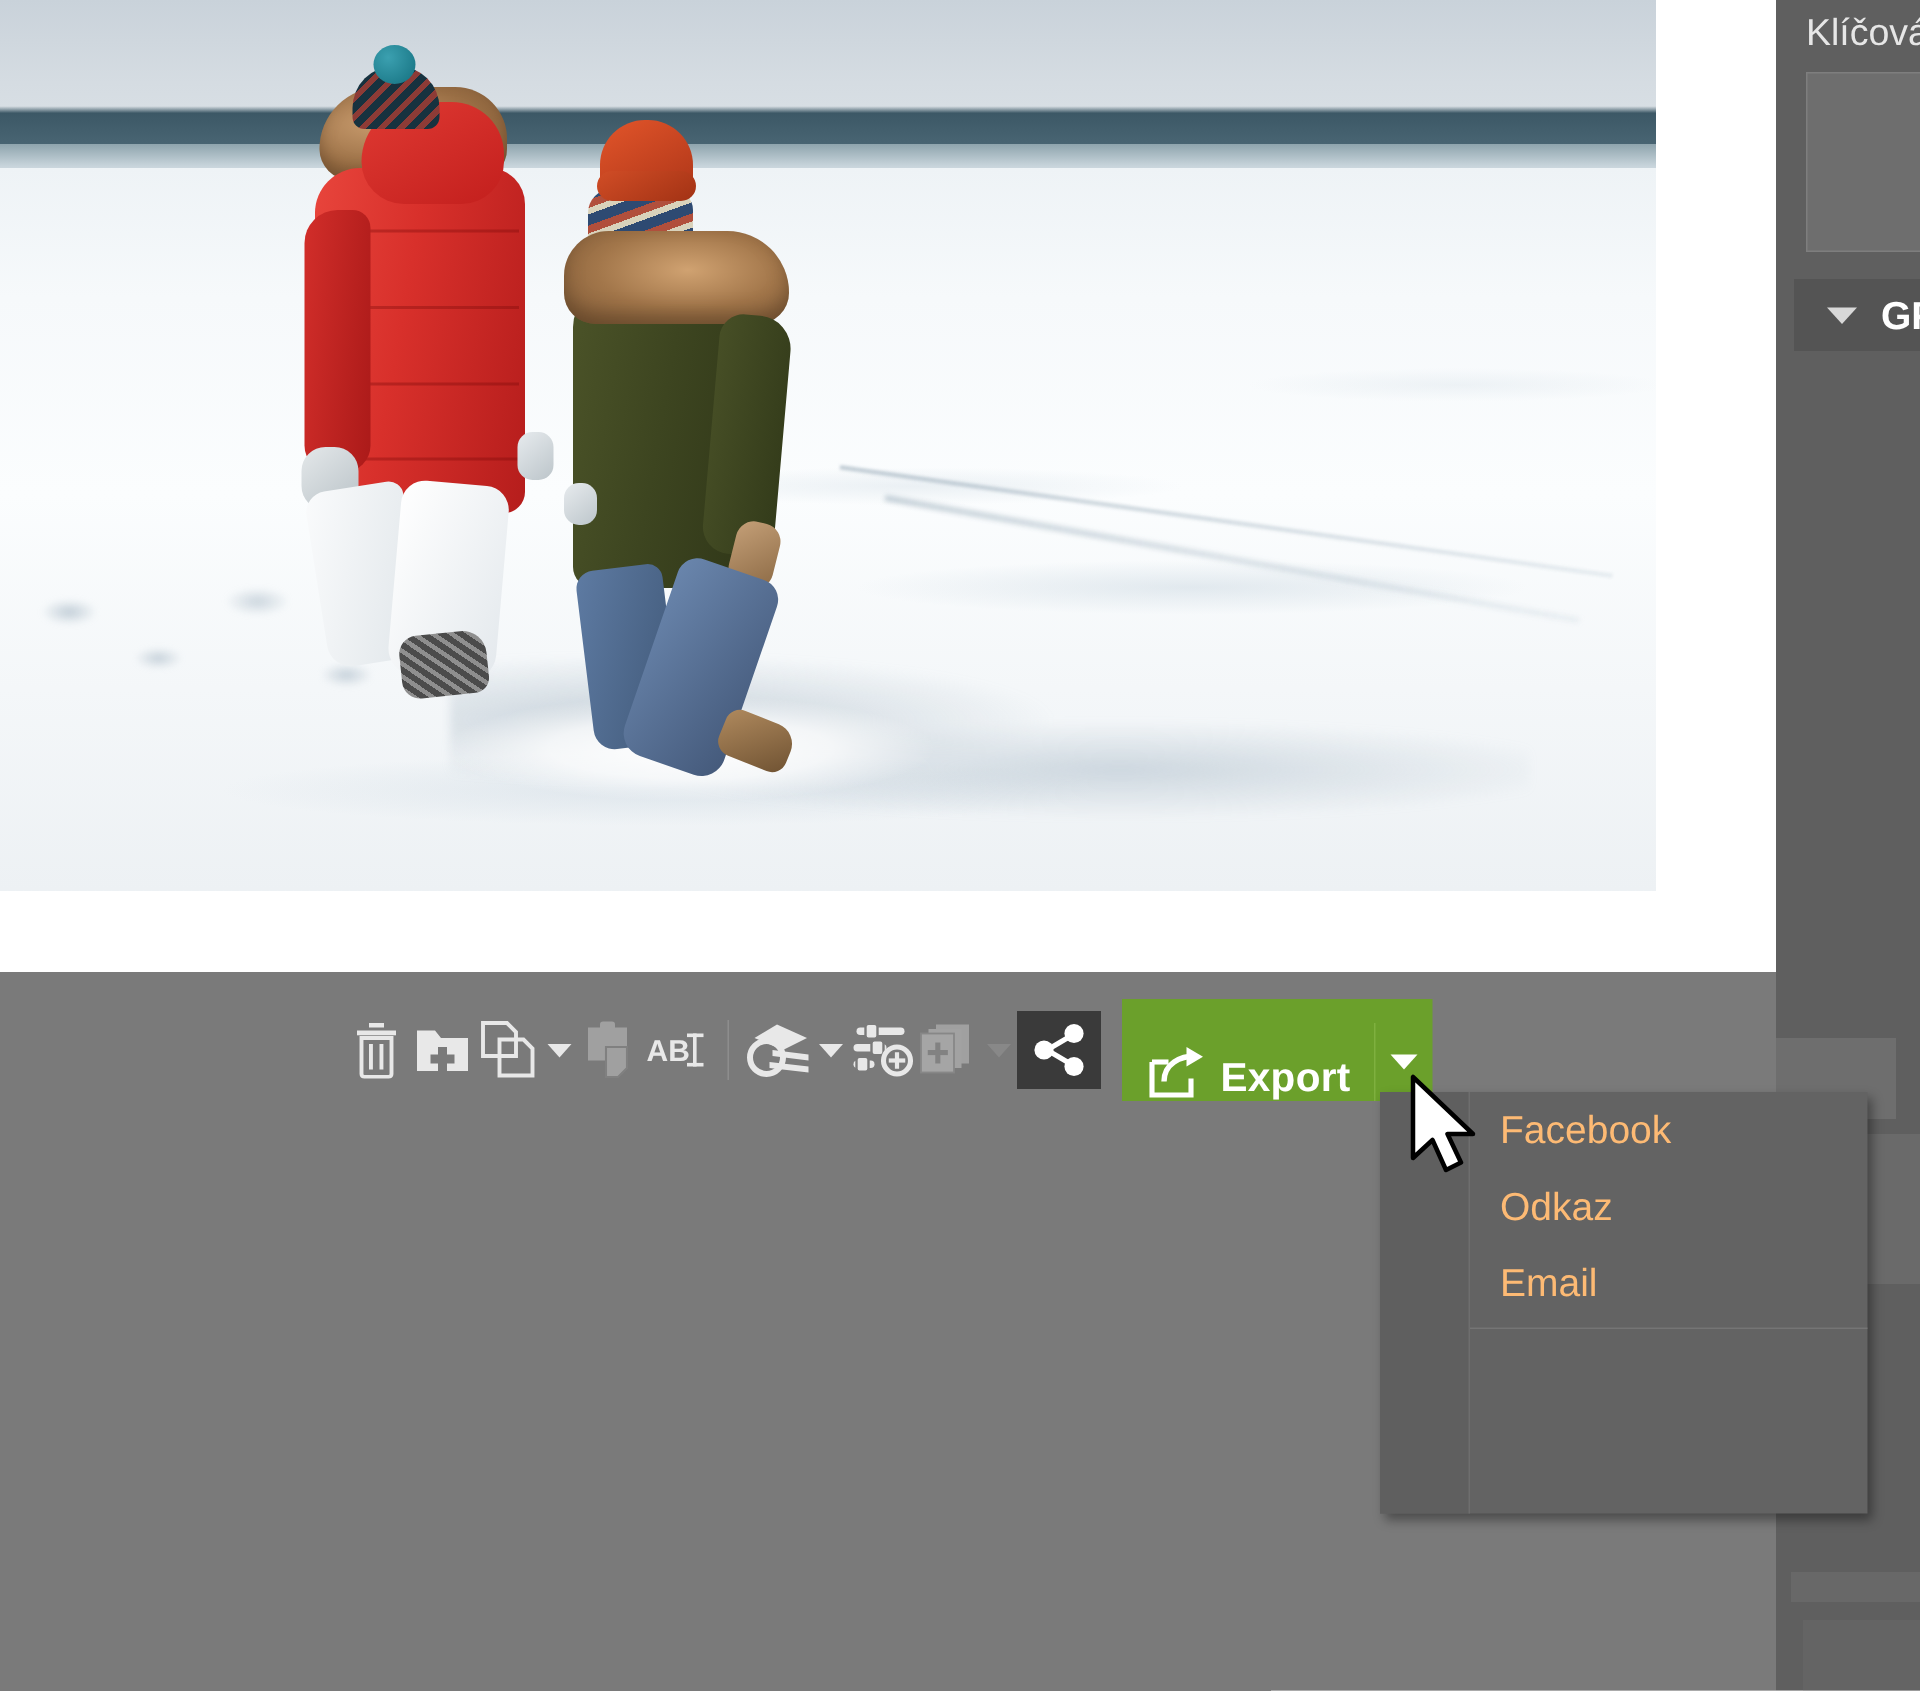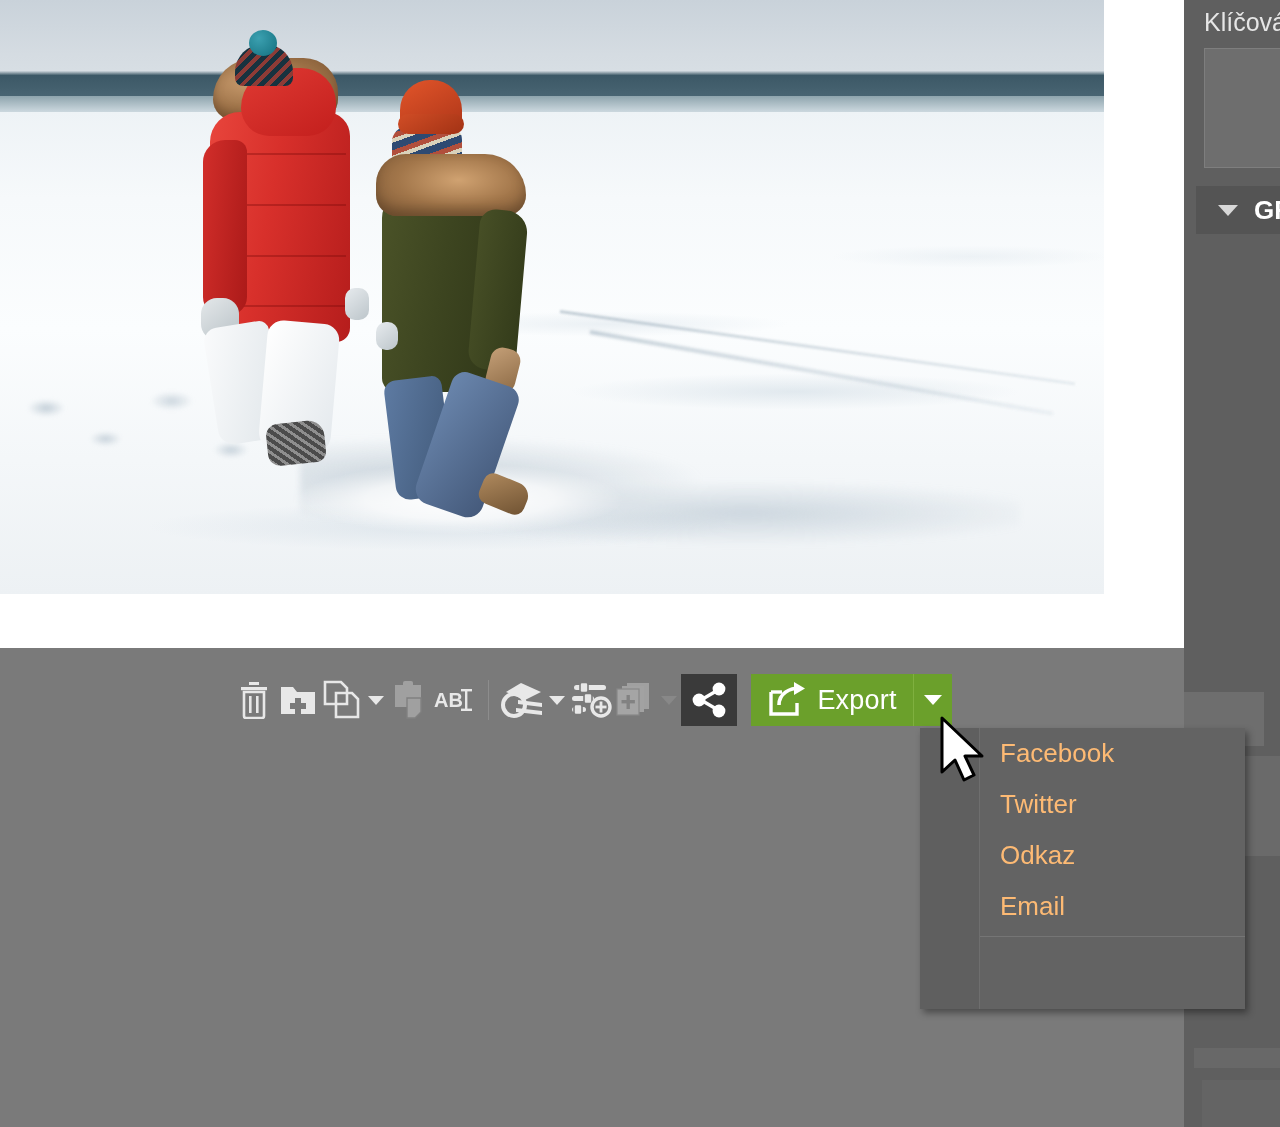--- a/index.html
+++ b/index.html
@@ -153,21 +153,21 @@
   }
   .caret i{
     display:block;width:0;height:0;border-left:8px solid transparent;border-right:8px solid transparent;
     border-top:9px solid #e8e8e8;
   }
   .caret.dim i{border-top-color:#9b9b9b;}
   .sep{width:1px;height:40px;background:#8d8d8d;margin:0 12px;}
   .dim{opacity:.42;}
 
   #export-btn{
-    height:52px;background:#6ba02b;display:flex;align-items:center;cursor:pointer;margin-left:14px;
+    height:68px;background:#6ba02b;display:flex;align-items:flex-end;cursor:pointer;margin-left:14px;font-weight:bold;
   }
   #export-btn .lbl{color:#ffffff;font-size:27px;padding:0 16px 0 10px;letter-spacing:.2px;}
   #export-icon-wrap{padding-left:16px;display:flex;align-items:center;}
   #export-split{width:1px;height:52px;background:#7fb03f;}
   #export-caret{width:38px;height:52px;display:flex;align-items:center;justify-content:center;cursor:pointer;}
   #export-caret i{width:0;height:0;border-left:9px solid transparent;border-right:9px solid transparent;
       border-top:10px solid #ffffff;}
 
   
   #share-menu{
@@ -384,23 +384,20 @@
 
   </div>
 </div>
 
 <div id="share-menu">
   <div class="gutter"></div>
   <div class="menu-item">
     <span>Facebook</span>
   </div>
   <div class="menu-item">
-    <span>Twitter</span>
-  </div>
-  <div class="menu-item">
     <span>Odkaz</span>
   </div>
   <div class="menu-item">
     <span>Email</span>
   </div>
   <div class="mdiv"></div>
 </div>
 
 <div id="cursor">
   <svg width="56" height="74" viewBox="0 0 56 74">

